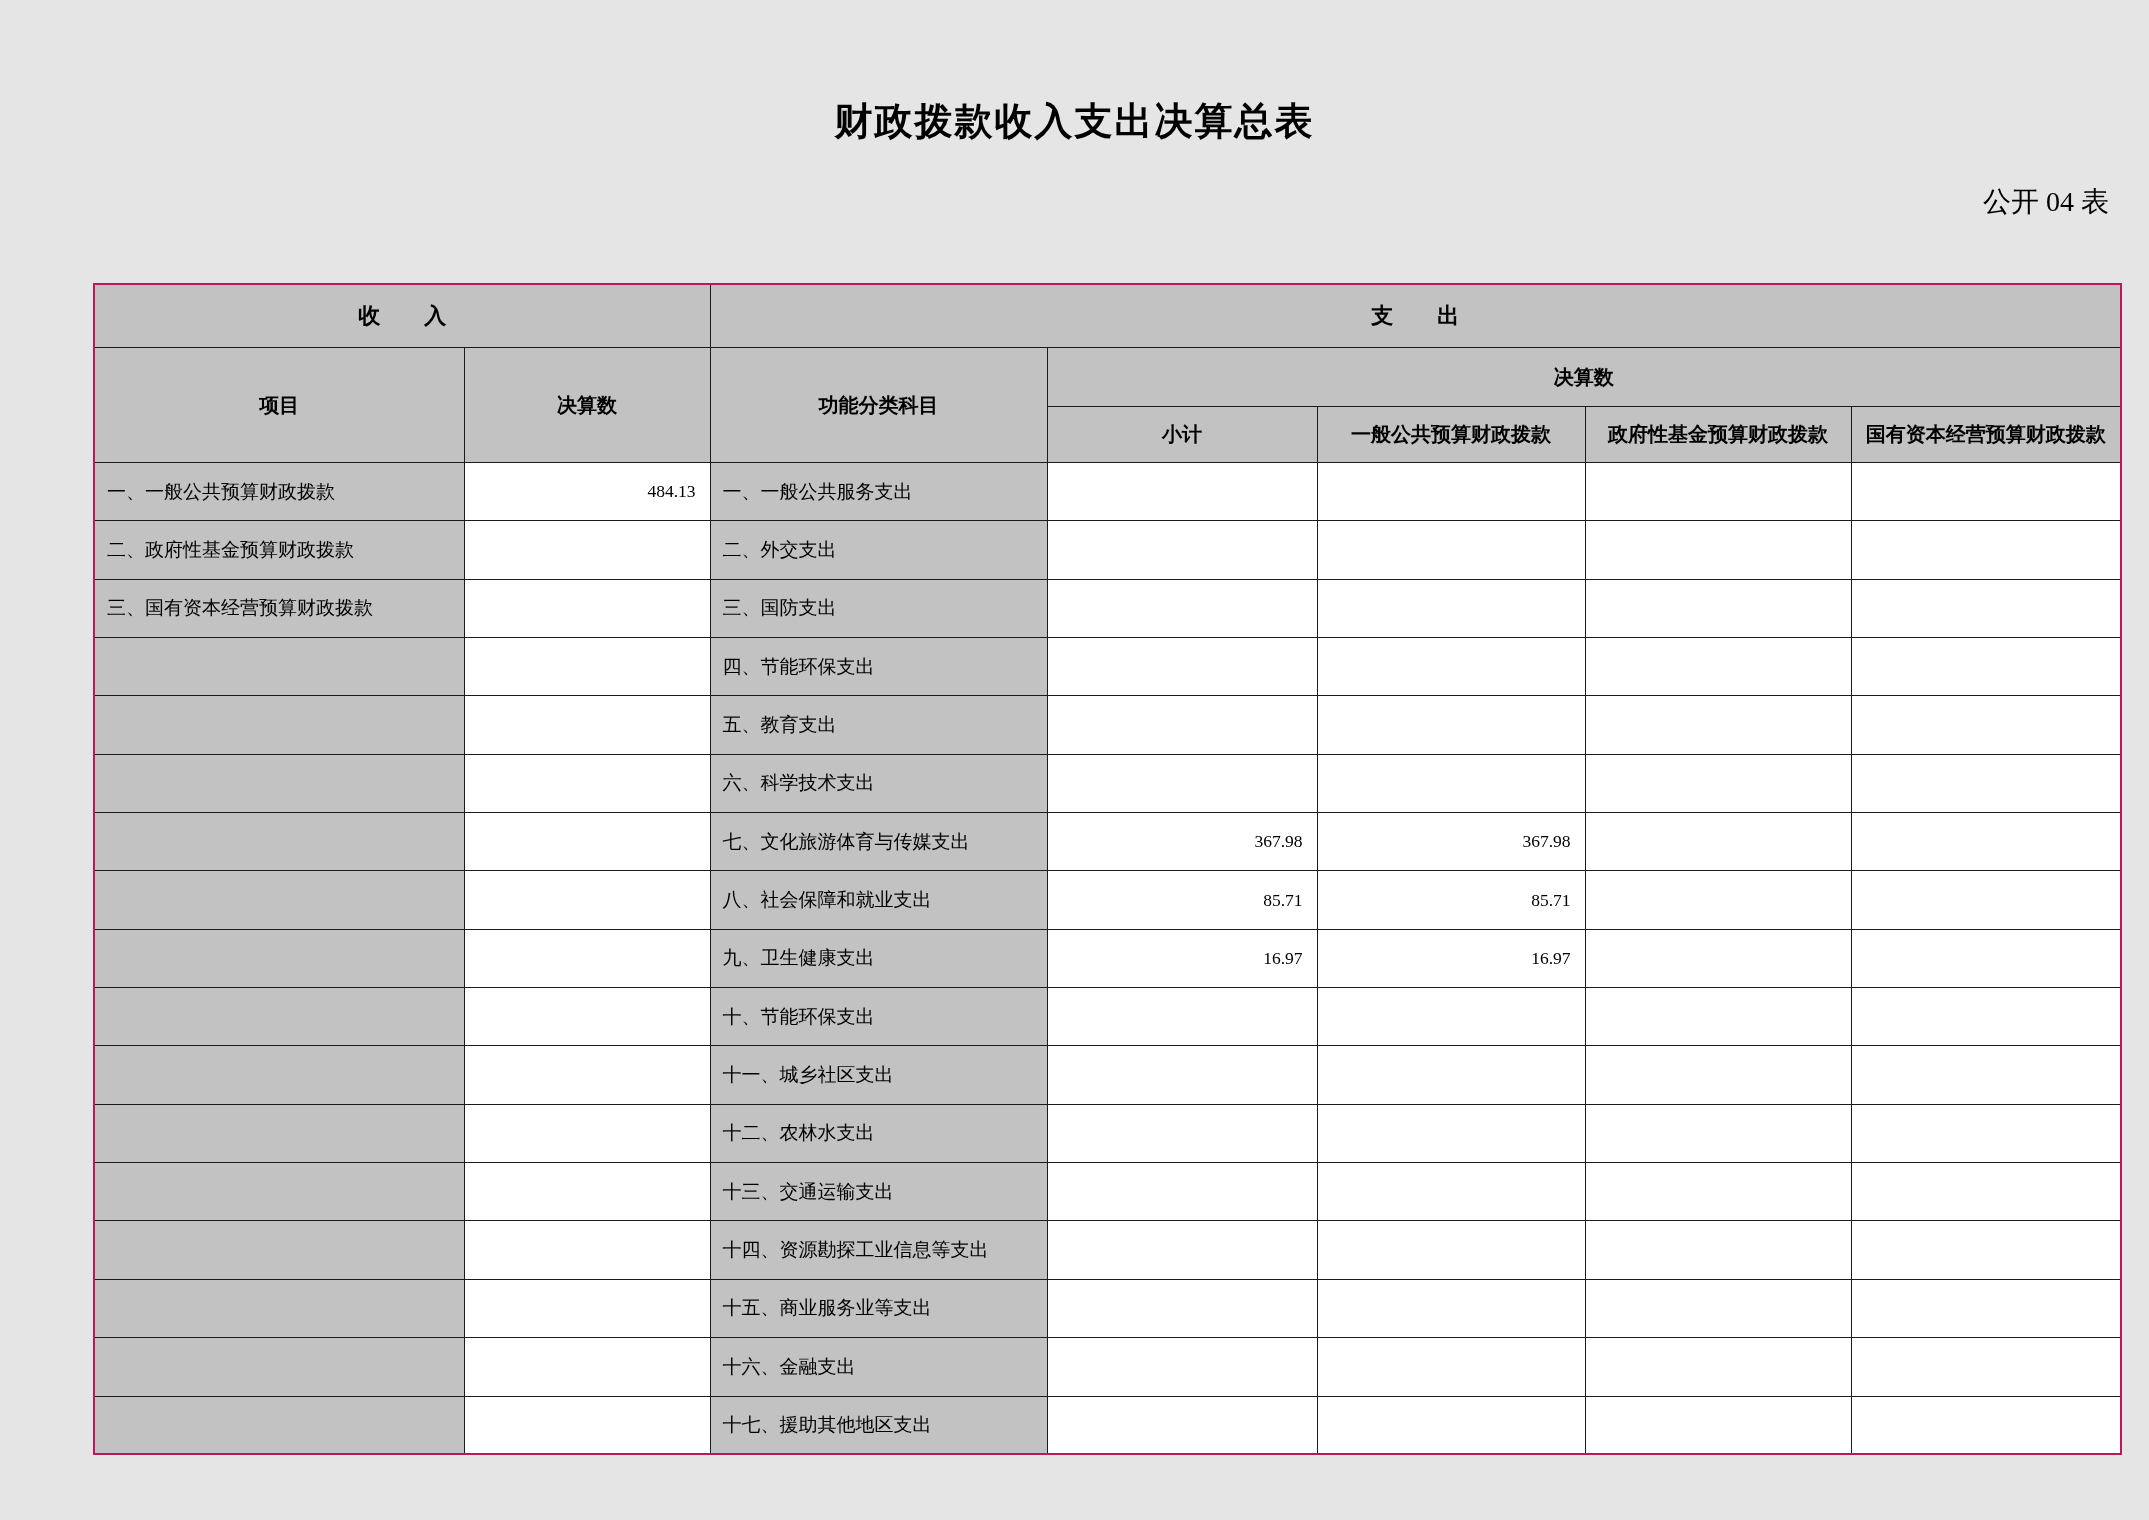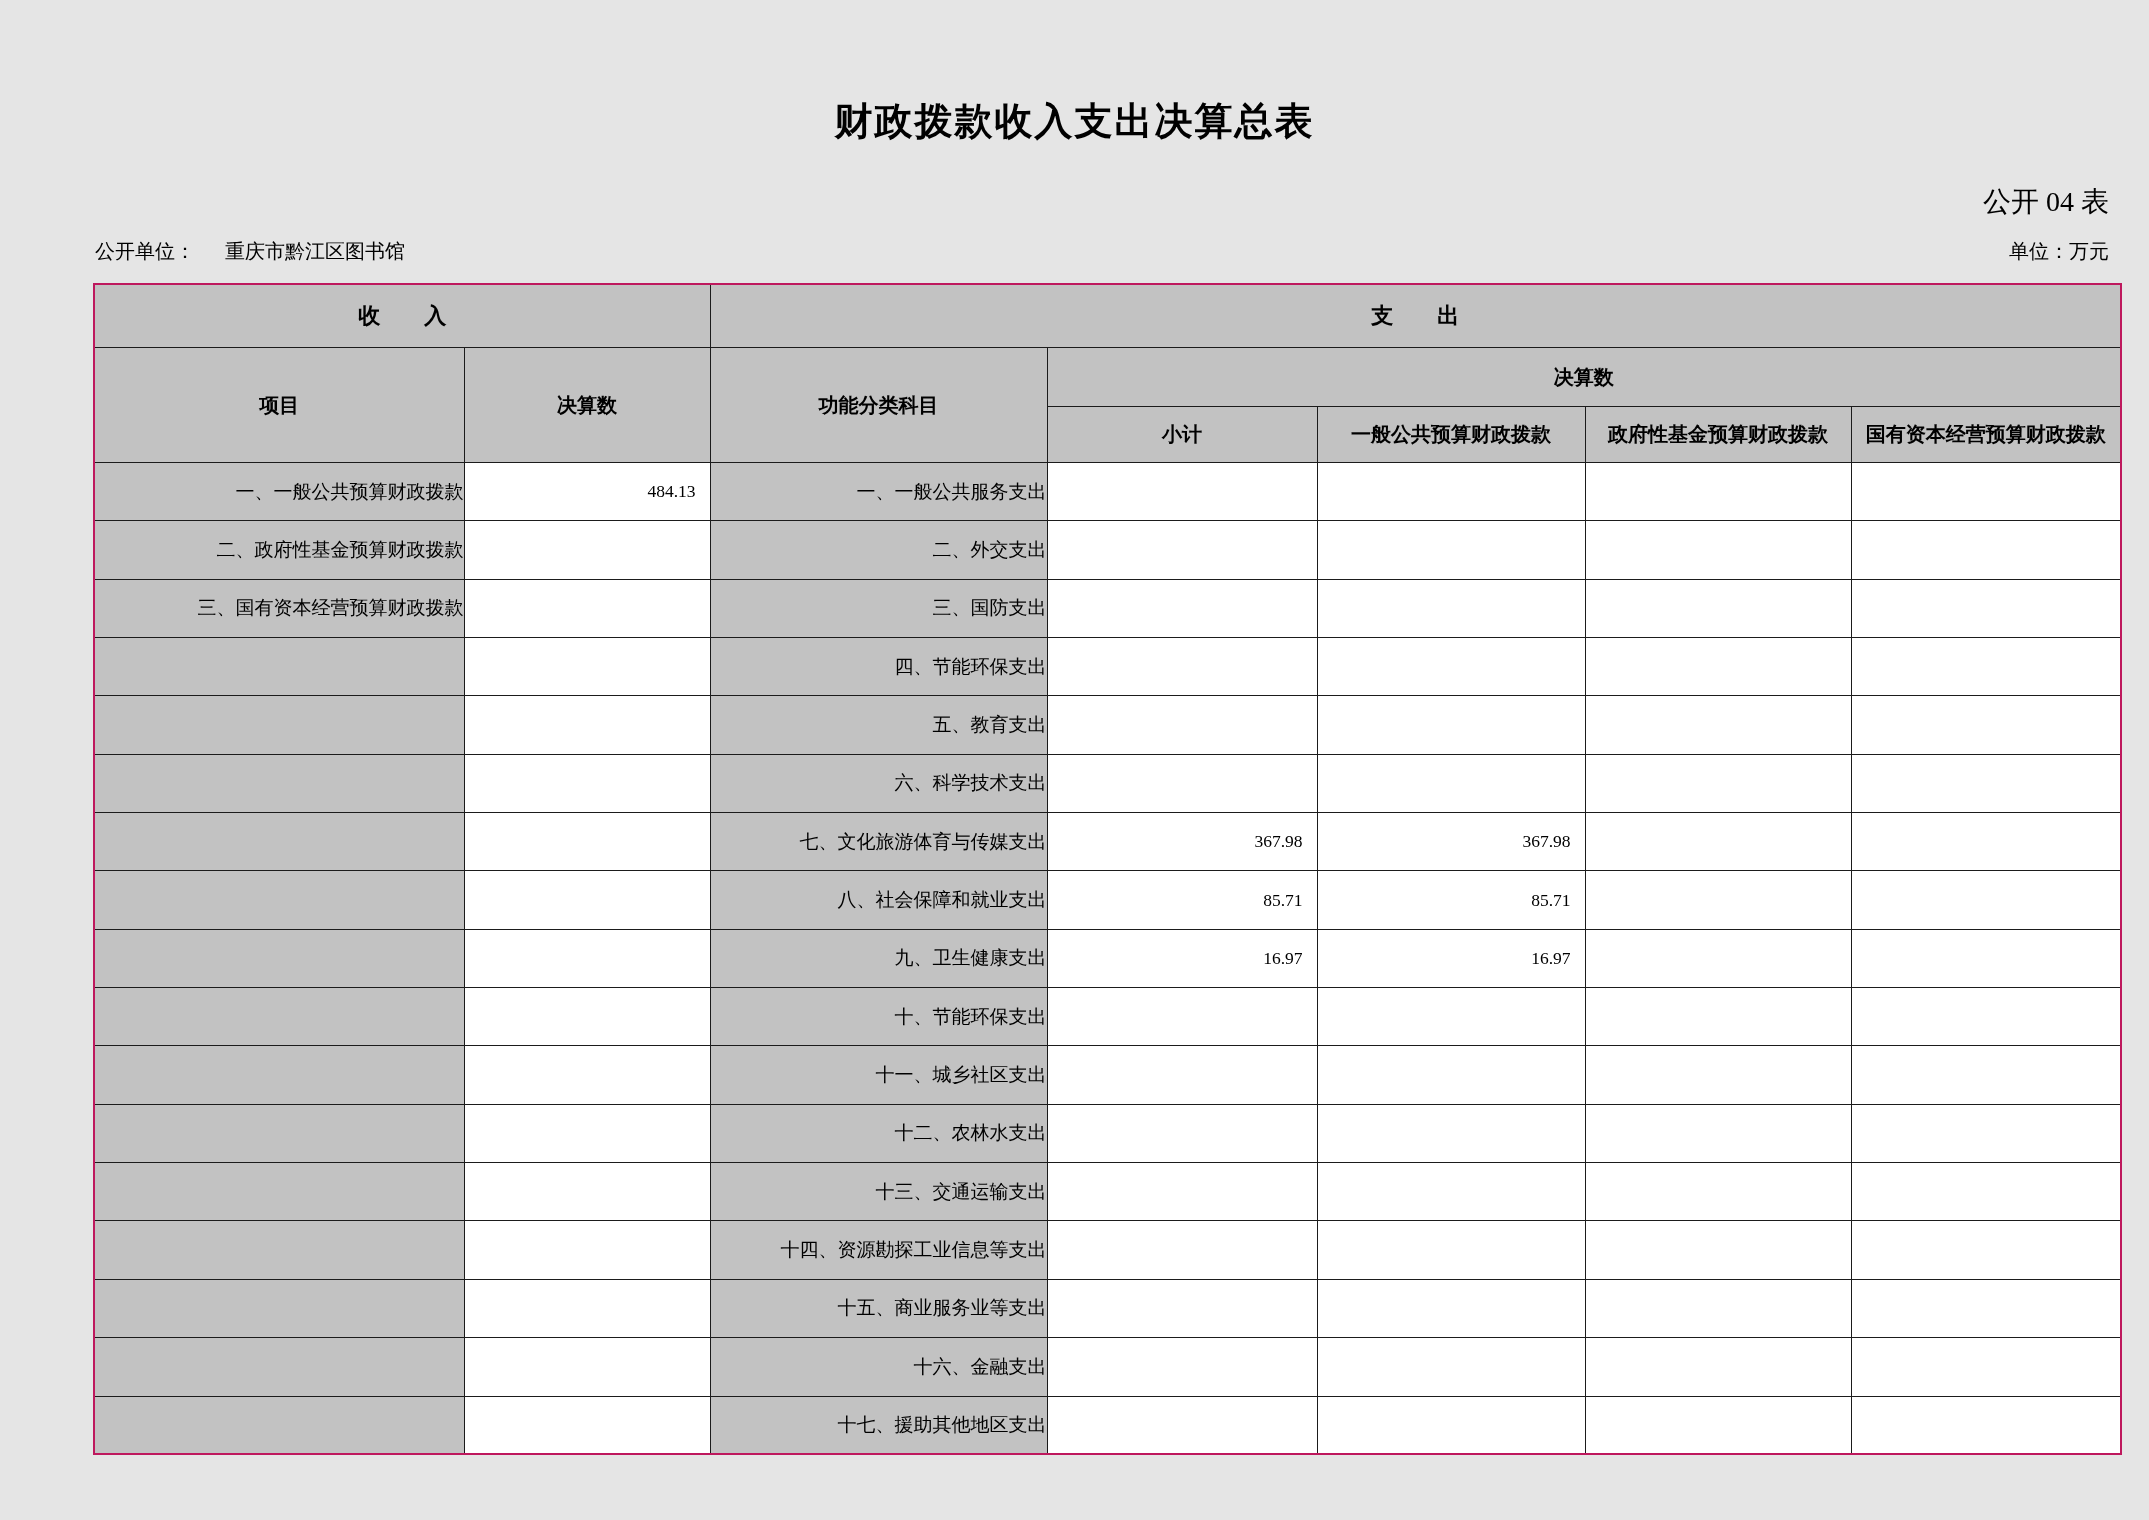--- a/index.html
+++ b/index.html
@@ -60,21 +60,21 @@
     text-align: center;
     font-size: 20px;
   }
   .fin-table thead tr:nth-child(1) th { font-size: 22px; height: 62px; }
   .fin-table thead tr:nth-child(2) { height: 59px; }
   .fin-table thead tr:nth-child(3) { height: 56px; }
   .fin-table tbody tr { height: 58.35px; }
   td.item {
     background: var(--header_gray, #c2c2c2);
     font-size: 19px;
-    text-align: right;
+    text-align: left;
     padding-left: 12px;
   }
   td.num {
     background: #ffffff;
     font-size: 17.5px;
     text-align: right;
     padding-right: 14px;
   }
   .footer {
     position: absolute;
@@ -87,26 +87,20 @@
 </style>
 </head>
 <body>
 
 <div id="canvas">
 
   <div class="title">财政拨款收入支出决算总表</div>
 
   <div class="table-code">公开 04 表</div>
 
-  <div class="meta-row">
-    <div class="meta-left">
-      <span class="label">公开单位：</span><span>重庆市黔江区图书馆</span>
-    </div>
-    <div class="meta-right">单位：万元</div>
-  </div>
 
   <table class="fin-table">
     <colgroup>
       <col style="width:370px">
       <col style="width:246px">
       <col style="width:337px">
       <col style="width:270px">
       <col style="width:268px">
       <col style="width:266px">
       <col style="width:270px">

